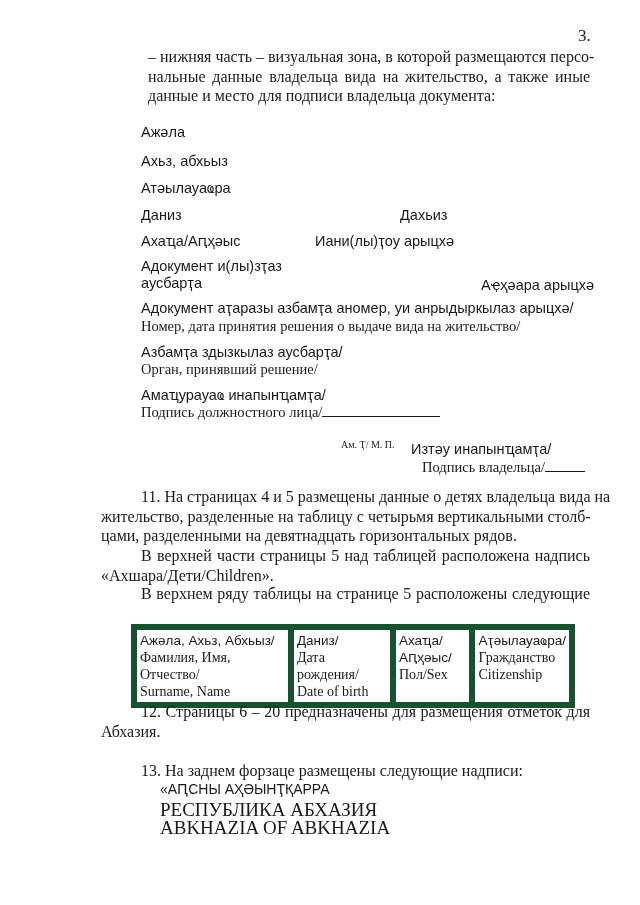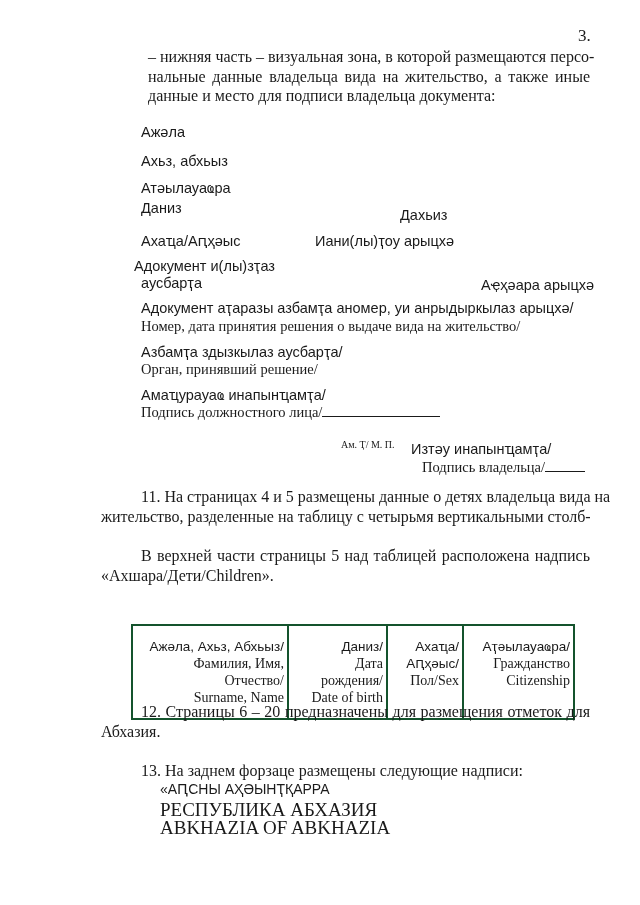--- a/index.html
+++ b/index.html
@@ -9,46 +9,46 @@
   .abs { position: absolute; white-space: nowrap; }
   .page-num { left: 578px; top: 26px; font-size: 17px; }
   .para { position: absolute; font-size: 16px; line-height: 19.5px; text-align: justify; text-align-last: left; }
   .para .l { display: block; text-align: justify; text-align-last: justify; white-space: nowrap; }
   .para .l.last { text-align-last: left; }
   .lbl { font-size: 14.5px; }
   .sub { font-size: 14.5px; }
   .tiny { font-size: 10px; margin-top: 16px; }
   .sigline { display: inline-block; border-bottom: 1px solid #1a1a1a; vertical-align: baseline; height: 12px; }
   table.hdr { position: absolute; left: 131px; top: 624px; width: 444px; border-collapse: collapse; }
-  table.hdr td { border: 2px solid #14532d; text-align: right; vertical-align: top; padding: 12px 3px; line-height: 17px; }
+  table.hdr td { border: 6px solid #14532d; text-align: left; vertical-align: top; padding: 2px 3px; line-height: 17px; }
   table.hdr .abk { font-family: "Liberation Sans", "DejaVu Sans", sans-serif; font-size: 13.5px; display: block; }
   table.hdr .ru { font-family: "Liberation Serif", "DejaVu Serif", serif; font-size: 14px; display: block; }
   .back-line { left: 160px; font-size: 19px; }
 </style>
 </head>
 <body>
 
 <div class="abs serif page-num">3.</div>
 
 <div class="para serif" style="left:148px; top:47px; width:442px;">
   <span class="l">– нижняя часть – визуальная зона, в которой размещаются персо-</span>
   <span class="l" style="margin-left:-0px;">нальные данные владельца вида на жительство, а также иные</span>
   <span class="l last">данные и место для подписи владельца документа:</span>
 </div>
 
 <div class="abs sans lbl" style="left:141px; top:124px;">Ажәла</div>
 <div class="abs sans lbl" style="left:141px; top:153px;">Ахьз, абхьыз</div>
 <div class="abs sans lbl" style="left:141px; top:180px;">Атәылауаҩра</div>
-<div class="abs sans lbl" style="left:141px; top:200px;">Даниз</div>
+<div class="abs sans lbl" style="left:141px; top:207px;">Даниз</div>
 <div class="abs sans lbl" style="left:400px; top:207px;">Дахьиз</div>
 <div class="abs sans lbl" style="left:141px; top:233px;">Ахаҵа/Аԥҳәыс</div>
 <div class="abs sans lbl" style="left:315px; top:233px;">Иани(лы)ҭоу арыцхә</div>
 <div class="abs sans lbl" style="left:481px; top:233px;margin-top:44px;">Аҿҳәара арыцхә</div>
 
-<div class="abs sans lbl" style="left:134px; top:258px;">Адокумент и(лы)зҭаз</div>
+<div class="abs sans lbl" style="left:141px; top:258px;">Адокумент и(лы)зҭаз</div>
 <div class="abs sans lbl" style="left:141px; top:275px;">аусбарҭа</div>
 
 <div class="abs sans lbl" style="left:141px; top:300px;">Адокумент аҭаразы азбамҭа аномер, уи анрыдыркылаз арыцхә/</div>
 <div class="abs serif sub" style="left:141px; top:318px;">Номер, дата принятия решения о выдаче вида на жительство/</div>
 
 <div class="abs sans lbl" style="left:141px; top:344px;">Азбамҭа здызкылаз аусбарҭа/</div>
 <div class="abs serif sub" style="left:141px; top:361px;">Орган, принявший решение/</div>
 
 <div class="abs sans lbl" style="left:141px; top:387px;">Амаҵурауаҩ инапынҵамҭа/</div>
 <div class="abs serif sub" style="left:141px; top:404px;">
@@ -57,26 +57,28 @@
 <div class="abs serif tiny" style="left:341px; top:423px;">Ам. Ҭ/ М. П.</div>
 
 <div class="abs sans lbl" style="left:411px; top:441px;">Изтәу инапынҵамҭа/</div>
 <div class="abs serif sub" style="left:422px; top:459px;">
   <span>Подпись владельца/</span><span class="sigline" style="width:40px;"></span>
 </div>
 
 <div class="para serif" style="left:101px; top:487px; width:489px;">
   <span class="l" style="padding-left:40px;">11. На страницах 4 и 5 размещены данные о детях владельца вида на</span>
   <span class="l">жительство, разделенные на таблицу с четырьмя вертикальными столб-</span>
+  <span class="l last">цами, разделенными на девятнадцать горизонтальных рядов.</span>
 </div>
 <div class="para serif" style="left:101px; top:546px; width:489px;">
   <span class="l" style="padding-left:40px;">В верхней части страницы 5 над таблицей расположена надпись</span>
   <span class="l last">«Ахшара/Дети/Children».</span>
 </div>
 <div class="para serif" style="left:101px; top:584px; width:489px;">
+  <span class="l" style="padding-left:40px;">В верхнем ряду таблицы на странице 5 расположены следующие</span>
 </div>
 
 <table class="hdr">
   <tbody>
       <tr>
     <td style="width:148px;">
       <span class="abk">Ажәла, Ахьз, Абхьыз/</span>
       <span class="ru">Фамилия, Имя, Отчество/</span>
       <span class="ru">Surname, Name</span>
     </td>

